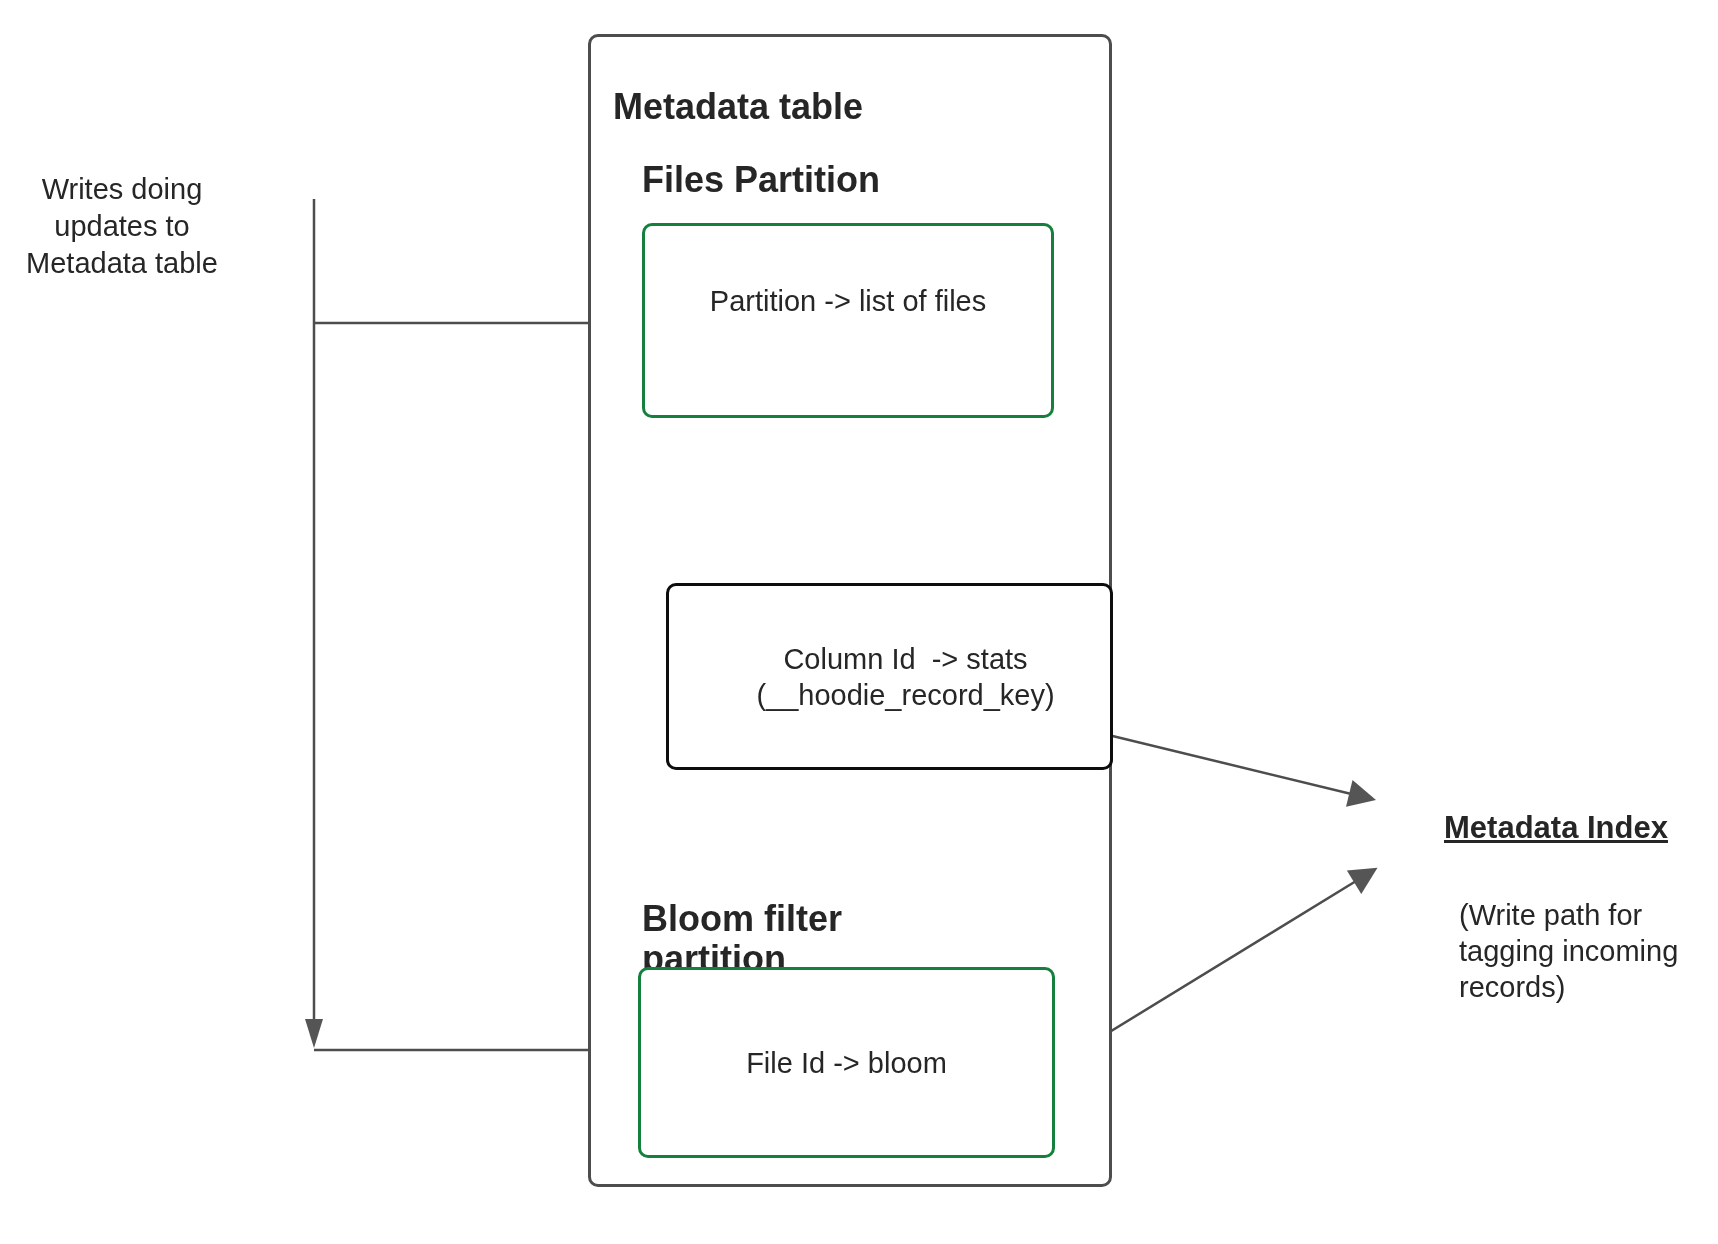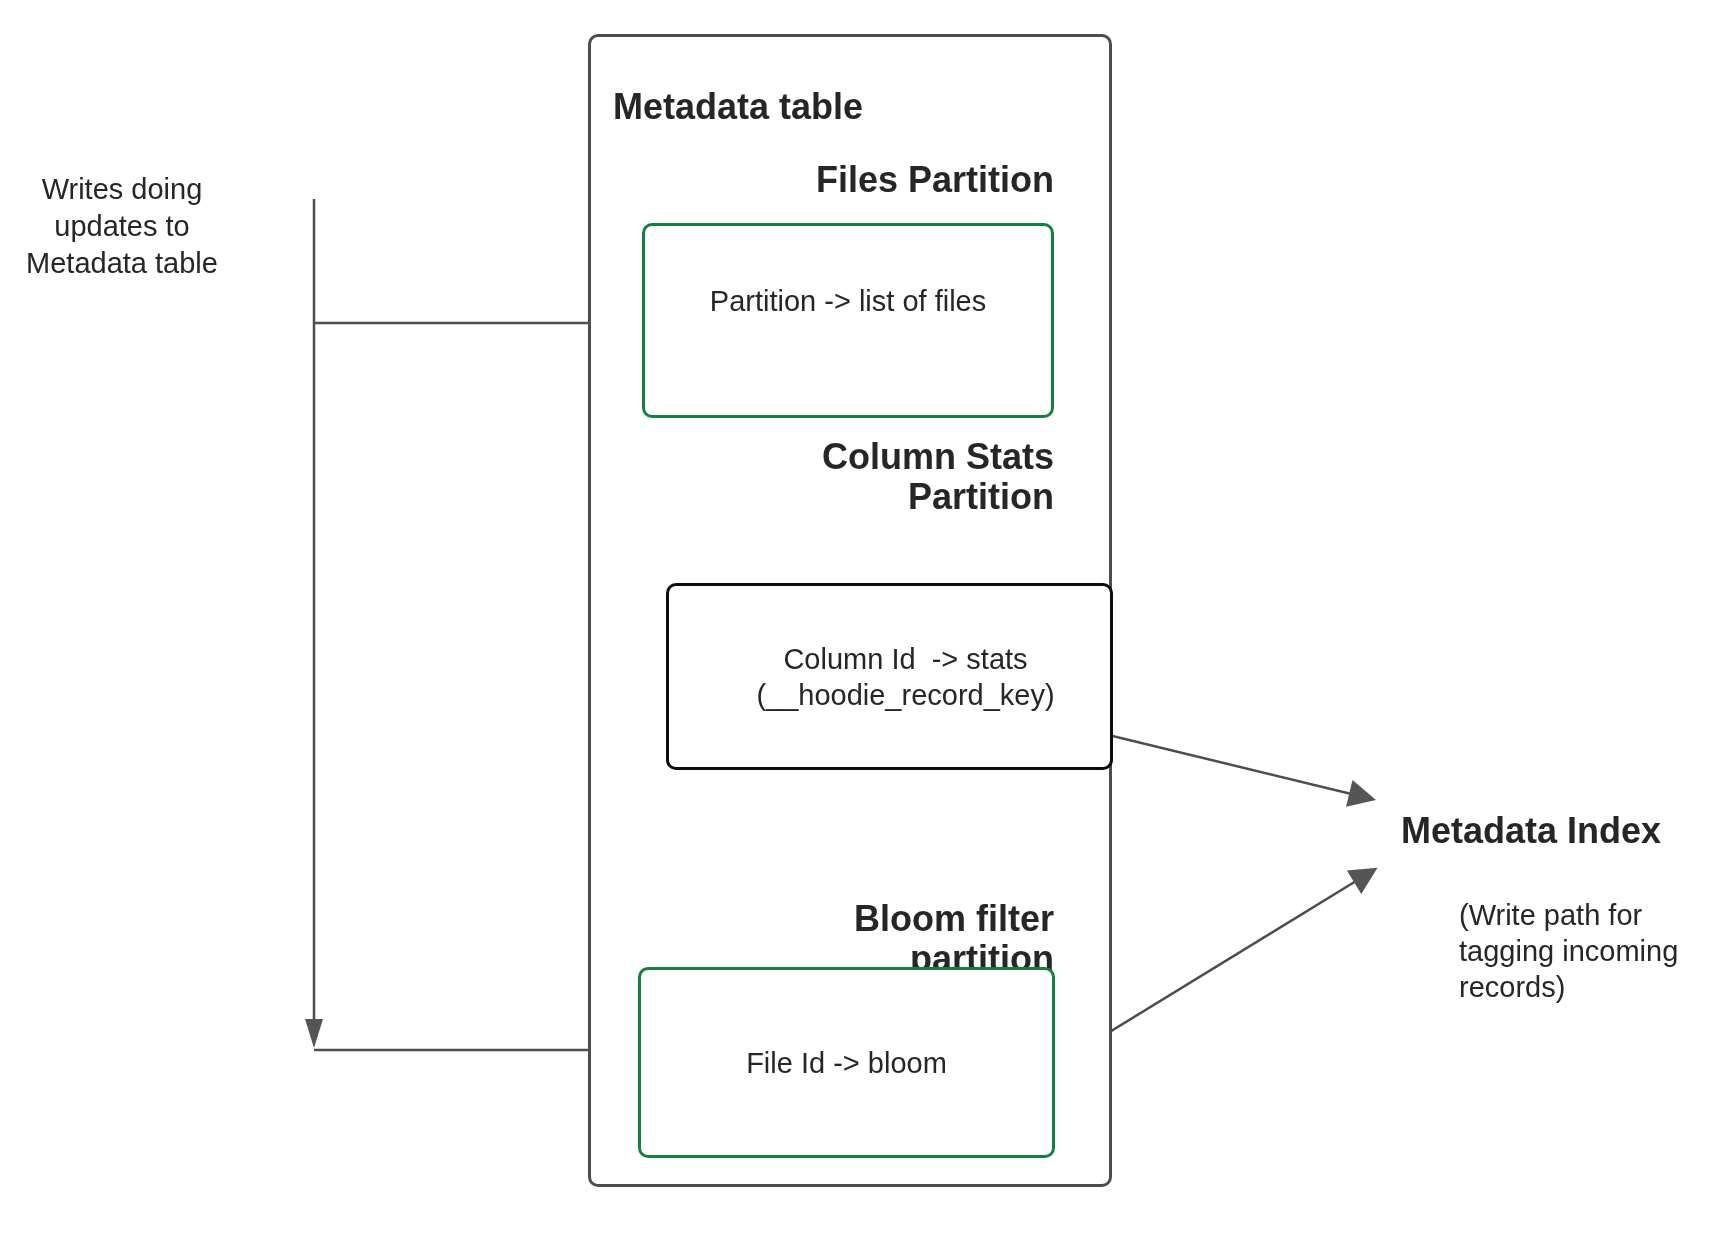--- a/index.html
+++ b/index.html
@@ -52,21 +52,21 @@
     left: 613px;
     top: 86px;
     font-size: 36px;
     font-weight: bold;
     white-space: nowrap;
   }
   .sec-heading {
     position: absolute;
     left: 642px;
     width: 412px;
-    text-align: right;
+    text-align: left;
     font-size: 36px;
     font-weight: bold;
     line-height: 40px;
     white-space: pre-line;
   }
   .heading-files   { top: 160px; }
   .heading-column  { top: 437px; }
   .heading-bloom   { top: 863px; margin-top: 36px; }
   .inner-box {
     position: absolute;
@@ -105,24 +105,25 @@
     left: 638px;
     top: 967px;
     width: 411px;
     height: 185px;
   }
   .index-title {
     position: absolute;
     left: 1401px;
     top: 810px;
     width: 310px;
-    text-align: left;
-    font-size: 36px;
+    text-align: center;
+    font-size: 31px;
     font-weight: bold;
     white-space: nowrap;
+    text-decoration: underline;
   }
   .index-sub {
     position: absolute;
     left: 1459px;
     top: 897px;
     width: 310px;
     text-align: left;
     font-size: 29px;
     line-height: 36px;
     white-space: pre-line;
@@ -158,22 +159,20 @@
 
   <div class="outer-box"></div>
 
   <div class="outer-box-title">Metadata table</div>
 
   <div class="sec-heading heading-files">Files Partition</div>
   <div class="inner-box box-files">
     <span class="box-label">Partition -&gt; list of files</span>
   </div>
 
-  <div class="sec-heading heading-column">Column Stats
-Partition</div>
   <div class="inner-box box-column">
     <span class="box-label">Column Id  -&gt; stats
 (__hoodie_record_key)</span>
   </div>
 
   <div class="sec-heading heading-bloom">Bloom filter
 partition</div>
   <div class="inner-box box-bloom">
     <span class="box-label">File Id -&gt; bloom</span>
   </div>

